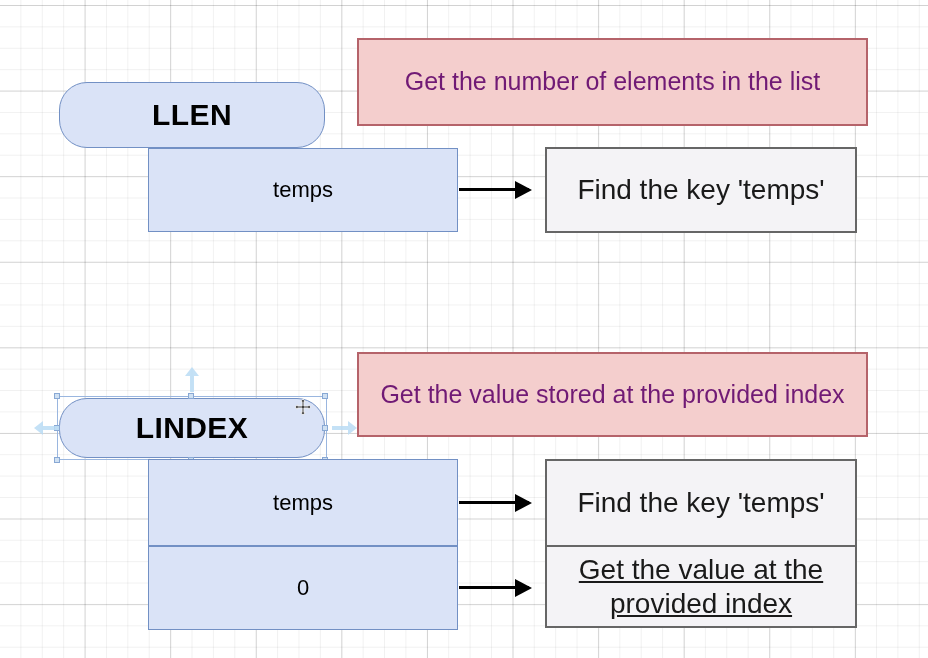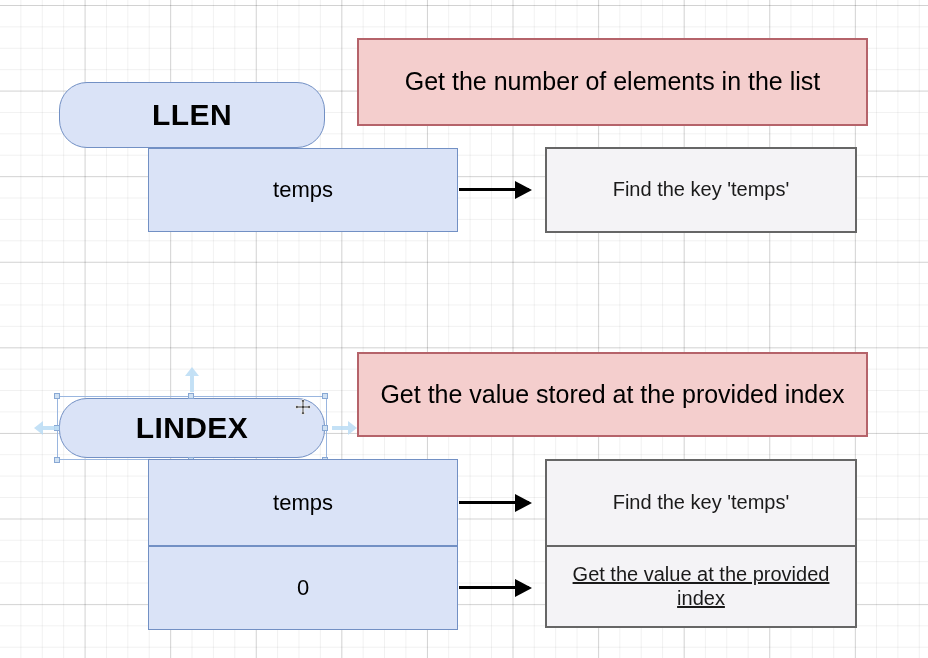--- a/index.html
+++ b/index.html
@@ -59,31 +59,31 @@
     font-size: 22px;
   }
   
   .stack-top { border-bottom-width: 1px; }
   .stack-bottom { border-top: 1px solid #7290c4; }
 
   
   .box-pink {
     background: #f4cecd;
     border: 2px solid #b5636a;
-    color: #000000;
+    color: #701a75;
     font-size: 25px;
     padding: 2px 10px;
   }
 
   
   .box-grey {
     background: #f4f3f6;
     border: 2px solid #666666;
     color: #1a1a1a;
-    font-size: 20px;
+    font-size: 28px;
     padding: 2px 3px;
   }
   .grey-stack-top { border-bottom-width: 1px; }
   .grey-stack-bottom { border-top-width: 1px; text-decoration: underline; }
 
   
   .connector {
     position: absolute;
     height: 3px;
     background: #000000;

